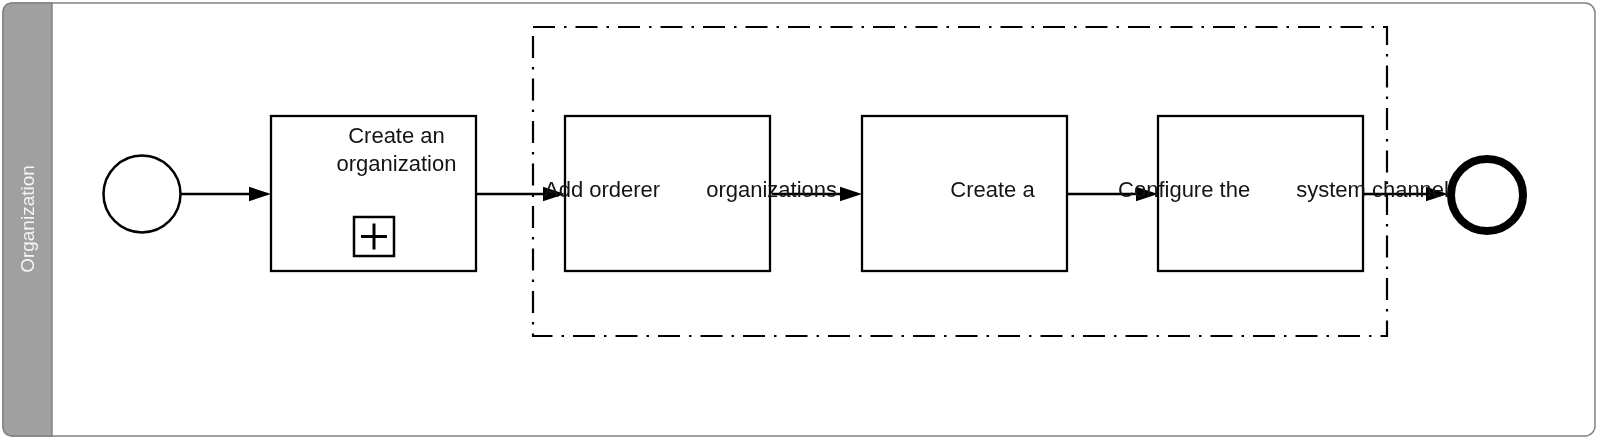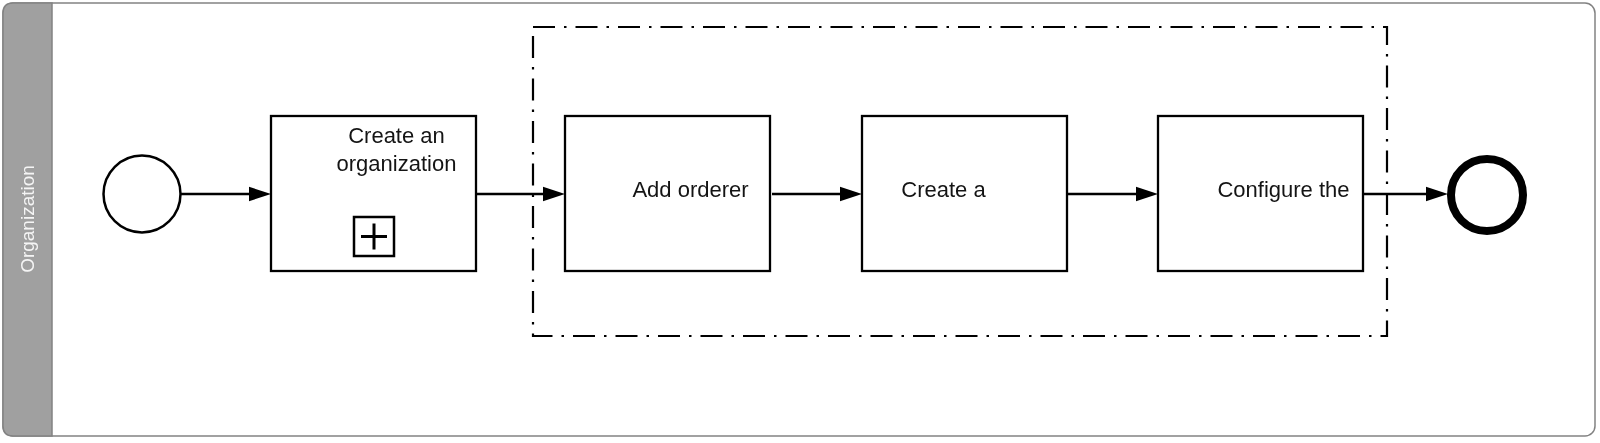--- a/index.html
+++ b/index.html
@@ -101,23 +101,25 @@
   <div class="lane-label">Organization</div>
 
 
   <div class="lbl" style="left:271px; top:122px; width:205px;">
     <span>Create an</span>
     <span>organization</span>
   </div>
 
   <div class="lbl task-label-center" style="left:565px; top:116px; width:205px; height:155px;">
     <span>Add orderer</span>
+    <span>organizations</span>
   </div>
 
-  <div class="lbl task-label-center" style="left:818px; top:116px; width:205px; height:155px;">
+  <div class="lbl task-label-center" style="left:867px; top:116px; width:205px; height:155px;">
     <span>Create a</span>
   </div>
 
   <div class="lbl task-label-center" style="left:1158px; top:116px; width:205px; height:155px;">
     <span>Configure the</span>
+    <span>system channel</span>
   </div>
 
 </div>
 
 </body></html>

